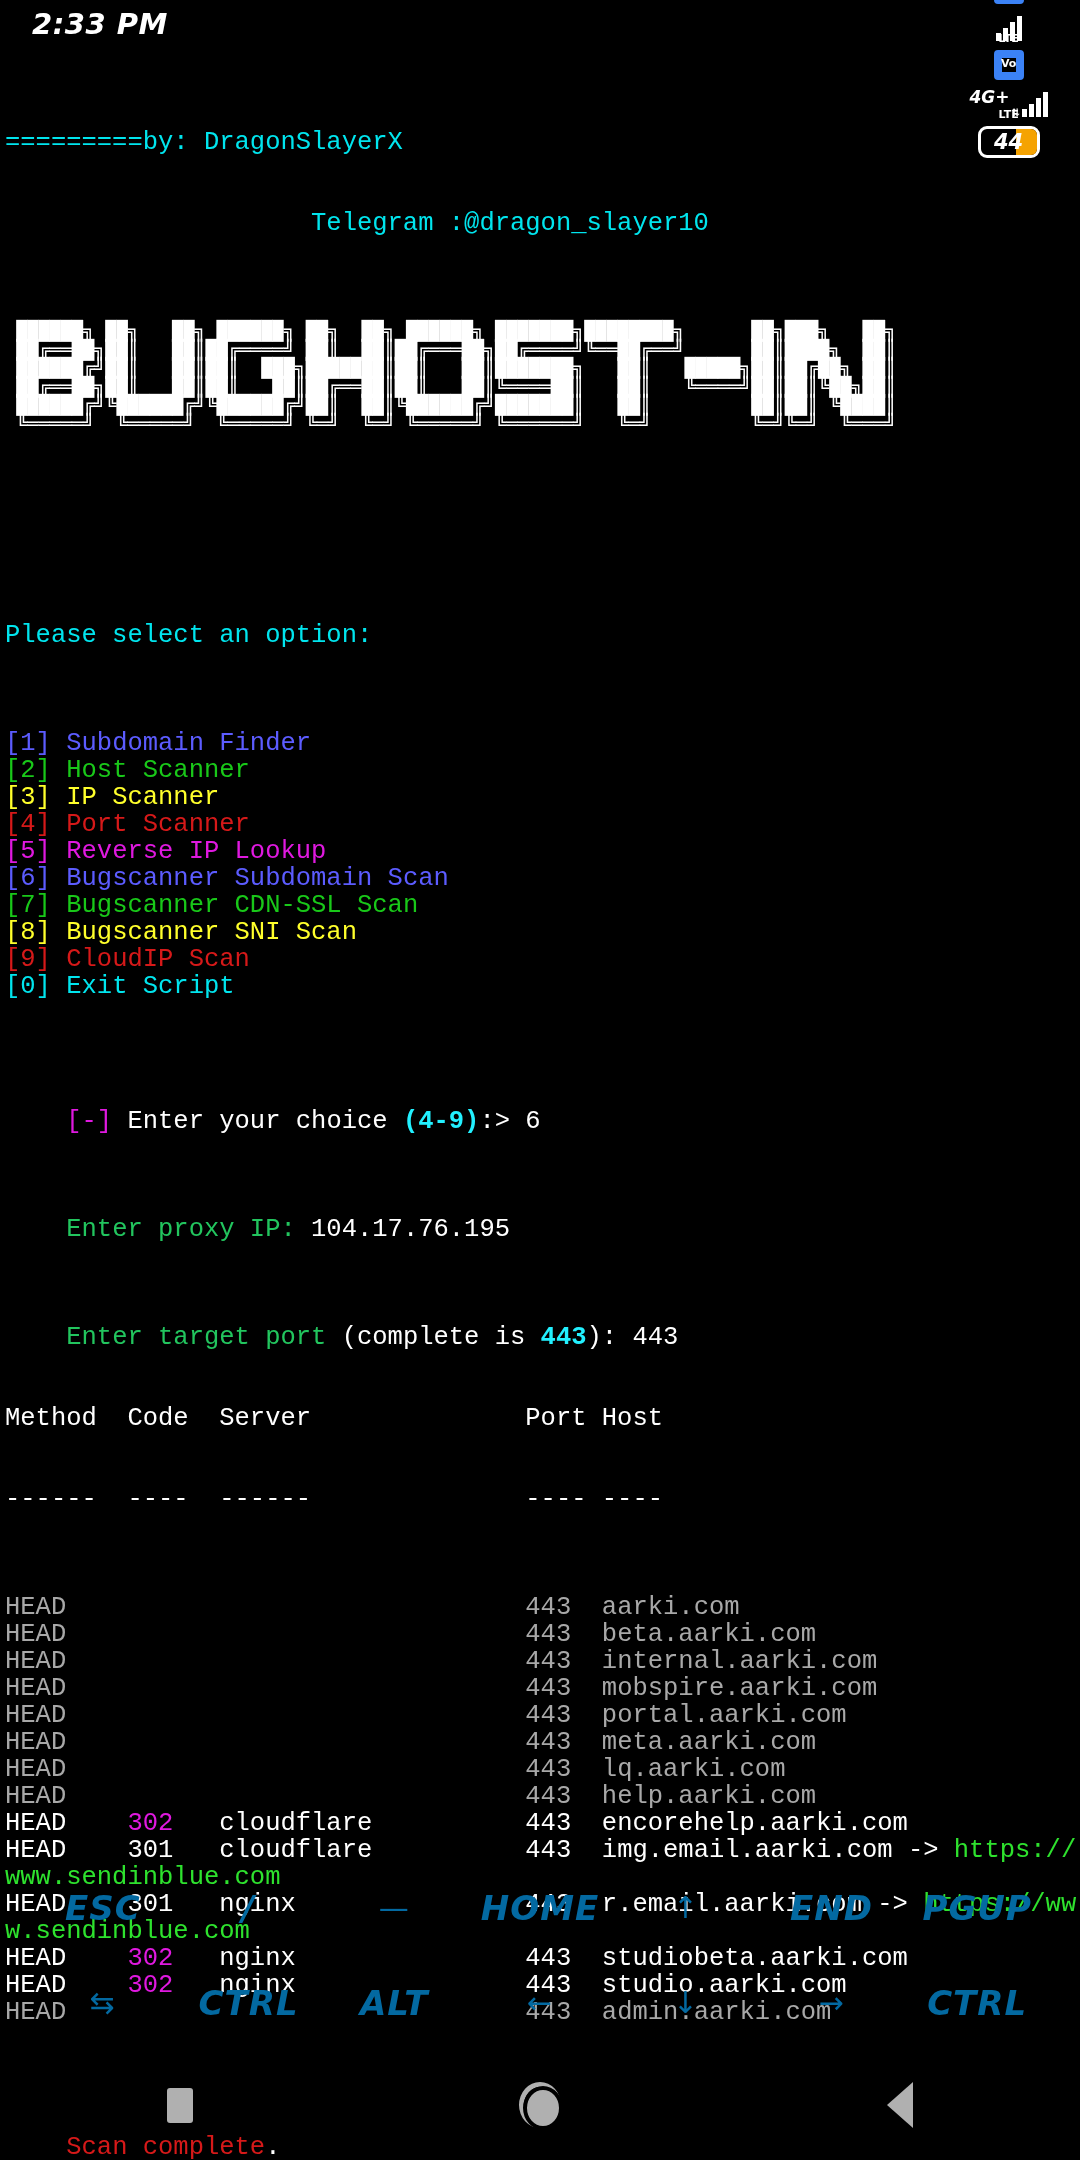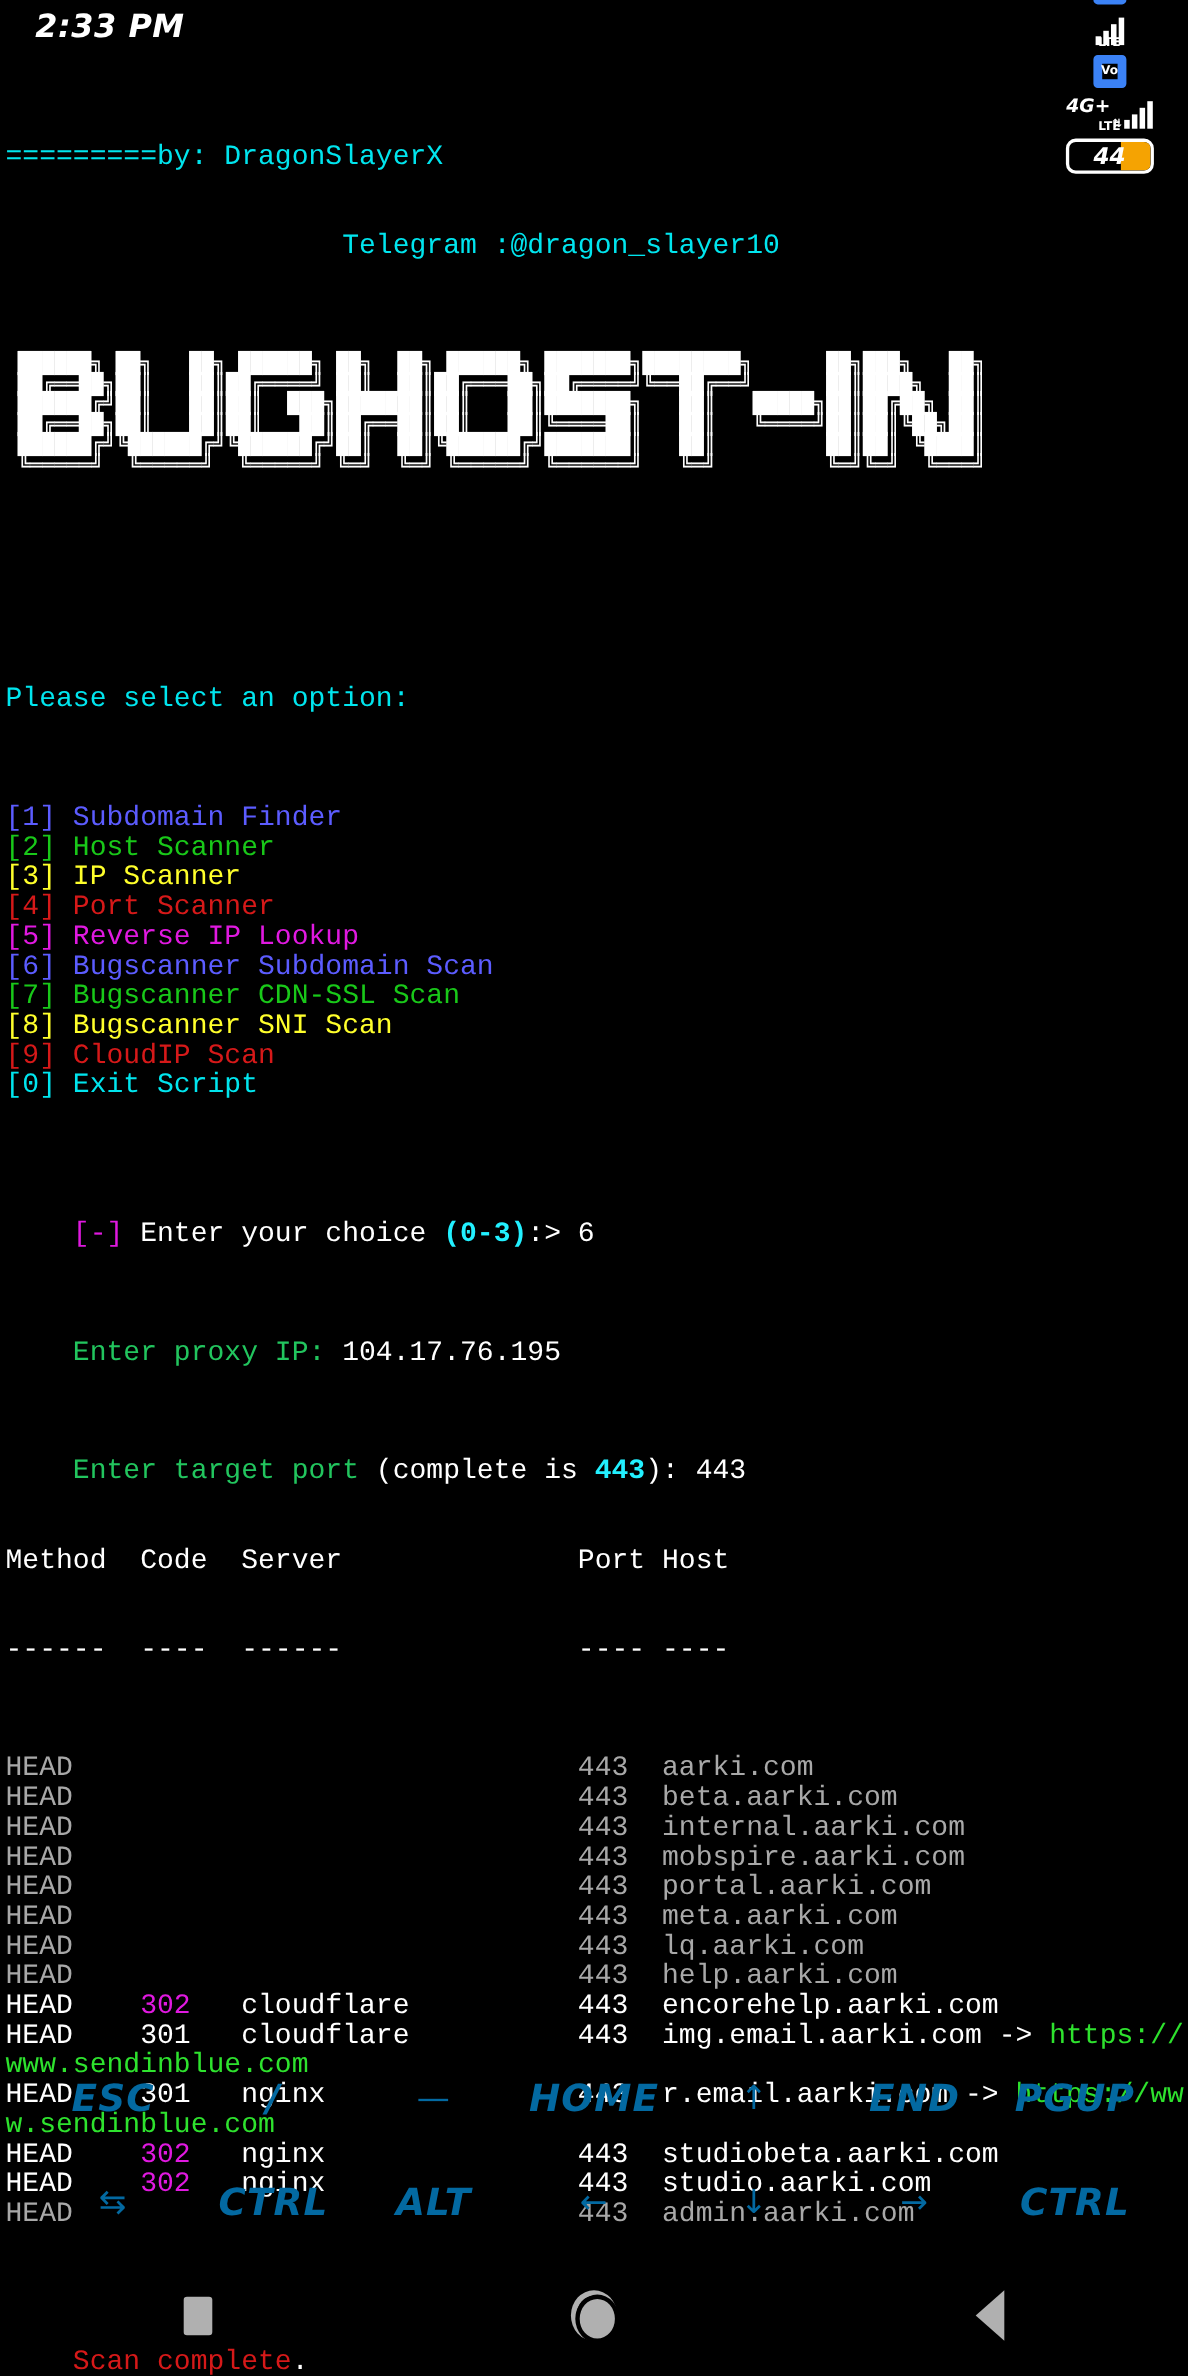--- a/index.html
+++ b/index.html
@@ -40,21 +40,21 @@
   .bars i:nth-child(2){height:13px}
   .bars i:nth-child(3){height:19px}
   .bars i:nth-child(4){height:25px}
   .fourg {
     font-family: "DejaVu Sans", sans-serif; font-size: 17px;
     font-style: italic; font-weight: bold; line-height: 16px;
     align-self: flex-start; margin-bottom: -4px;
   }
   .updown { font-size: 14px; line-height: 12px; align-self: flex-end; }
   #battery {
-    position: relative; width: 80px; height: 32px;
+    position: relative; width: 62px; height: 32px;
     border: 3px solid #fff; border-radius: 9px;
     display: flex; align-items: center; overflow: hidden;
   }
   #battery .fill {
     position: absolute; right: 0; top: 0; bottom: 0; width: 36%;
     background: #f5a302;
   }
   #battery .pct {
     position: relative; width: 100%; text-align: center;
     font-family: "DejaVu Sans", sans-serif; font-size: 21px;
@@ -186,21 +186,21 @@
  ██████╔╝╚██████╔╝╚██████╔╝██║  ██║╚██████╔╝███████║   ██║         ██║██║ ╚████║
  ╚═════╝  ╚═════╝  ╚═════╝ ╚═╝  ╚═╝ ╚═════╝ ╚══════╝   ╚═╝         ╚═╝╚═╝  ╚═══╝</div>
 
   <div class="line" style="height:27px">&nbsp;</div>
 
   <div class="line"><span class="c-cyan">Please select an option:</span></div>
 
   <div id="menu-list"><div class="line"><span class="c-blue">[1]</span><span class="c-blue"> Subdomain Finder</span></div><div class="line"><span class="c-green">[2]</span><span class="c-green"> Host Scanner</span></div><div class="line"><span class="c-yellow">[3]</span><span class="c-yellow"> IP Scanner</span></div><div class="line"><span class="c-red">[4]</span><span class="c-red"> Port Scanner</span></div><div class="line"><span class="c-magenta">[5]</span><span class="c-magenta"> Reverse IP Lookup</span></div><div class="line"><span class="c-blue">[6]</span><span class="c-blue"> Bugscanner Subdomain Scan</span></div><div class="line"><span class="c-green">[7]</span><span class="c-green"> Bugscanner CDN-SSL Scan</span></div><div class="line"><span class="c-yellow">[8]</span><span class="c-yellow"> Bugscanner SNI Scan</span></div><div class="line"><span class="c-red">[9]</span><span class="c-red"> CloudIP Scan</span></div><div class="line"><span class="c-cyan">[0]</span><span class="c-cyan"> Exit Script</span></div></div>
 
   <div class="line">
-    <span class="c-magenta">[-]</span><span class="c-white"> Enter your choice </span><span class="c-cyanb">(0-3)</span><span class="c-white">:&gt; </span><span class="c-white">6</span>
+    <span class="c-magenta">[-]</span><span class="c-white"> Enter your choice </span><span class="c-cyanb">(4-9)</span><span class="c-white">:&gt; </span><span class="c-white">6</span>
   </div>
 
   <div class="line">
     <span class="c-olive">Enter proxy IP: </span><span class="c-white">104.17.76.195</span>
   </div>
 
   <div class="line">
     <span class="c-olive">Enter target port </span><span class="c-white">(complete is </span><span class="c-cyanb">443</span><span class="c-white">): </span><span class="c-white">443</span>
   </div>
 

